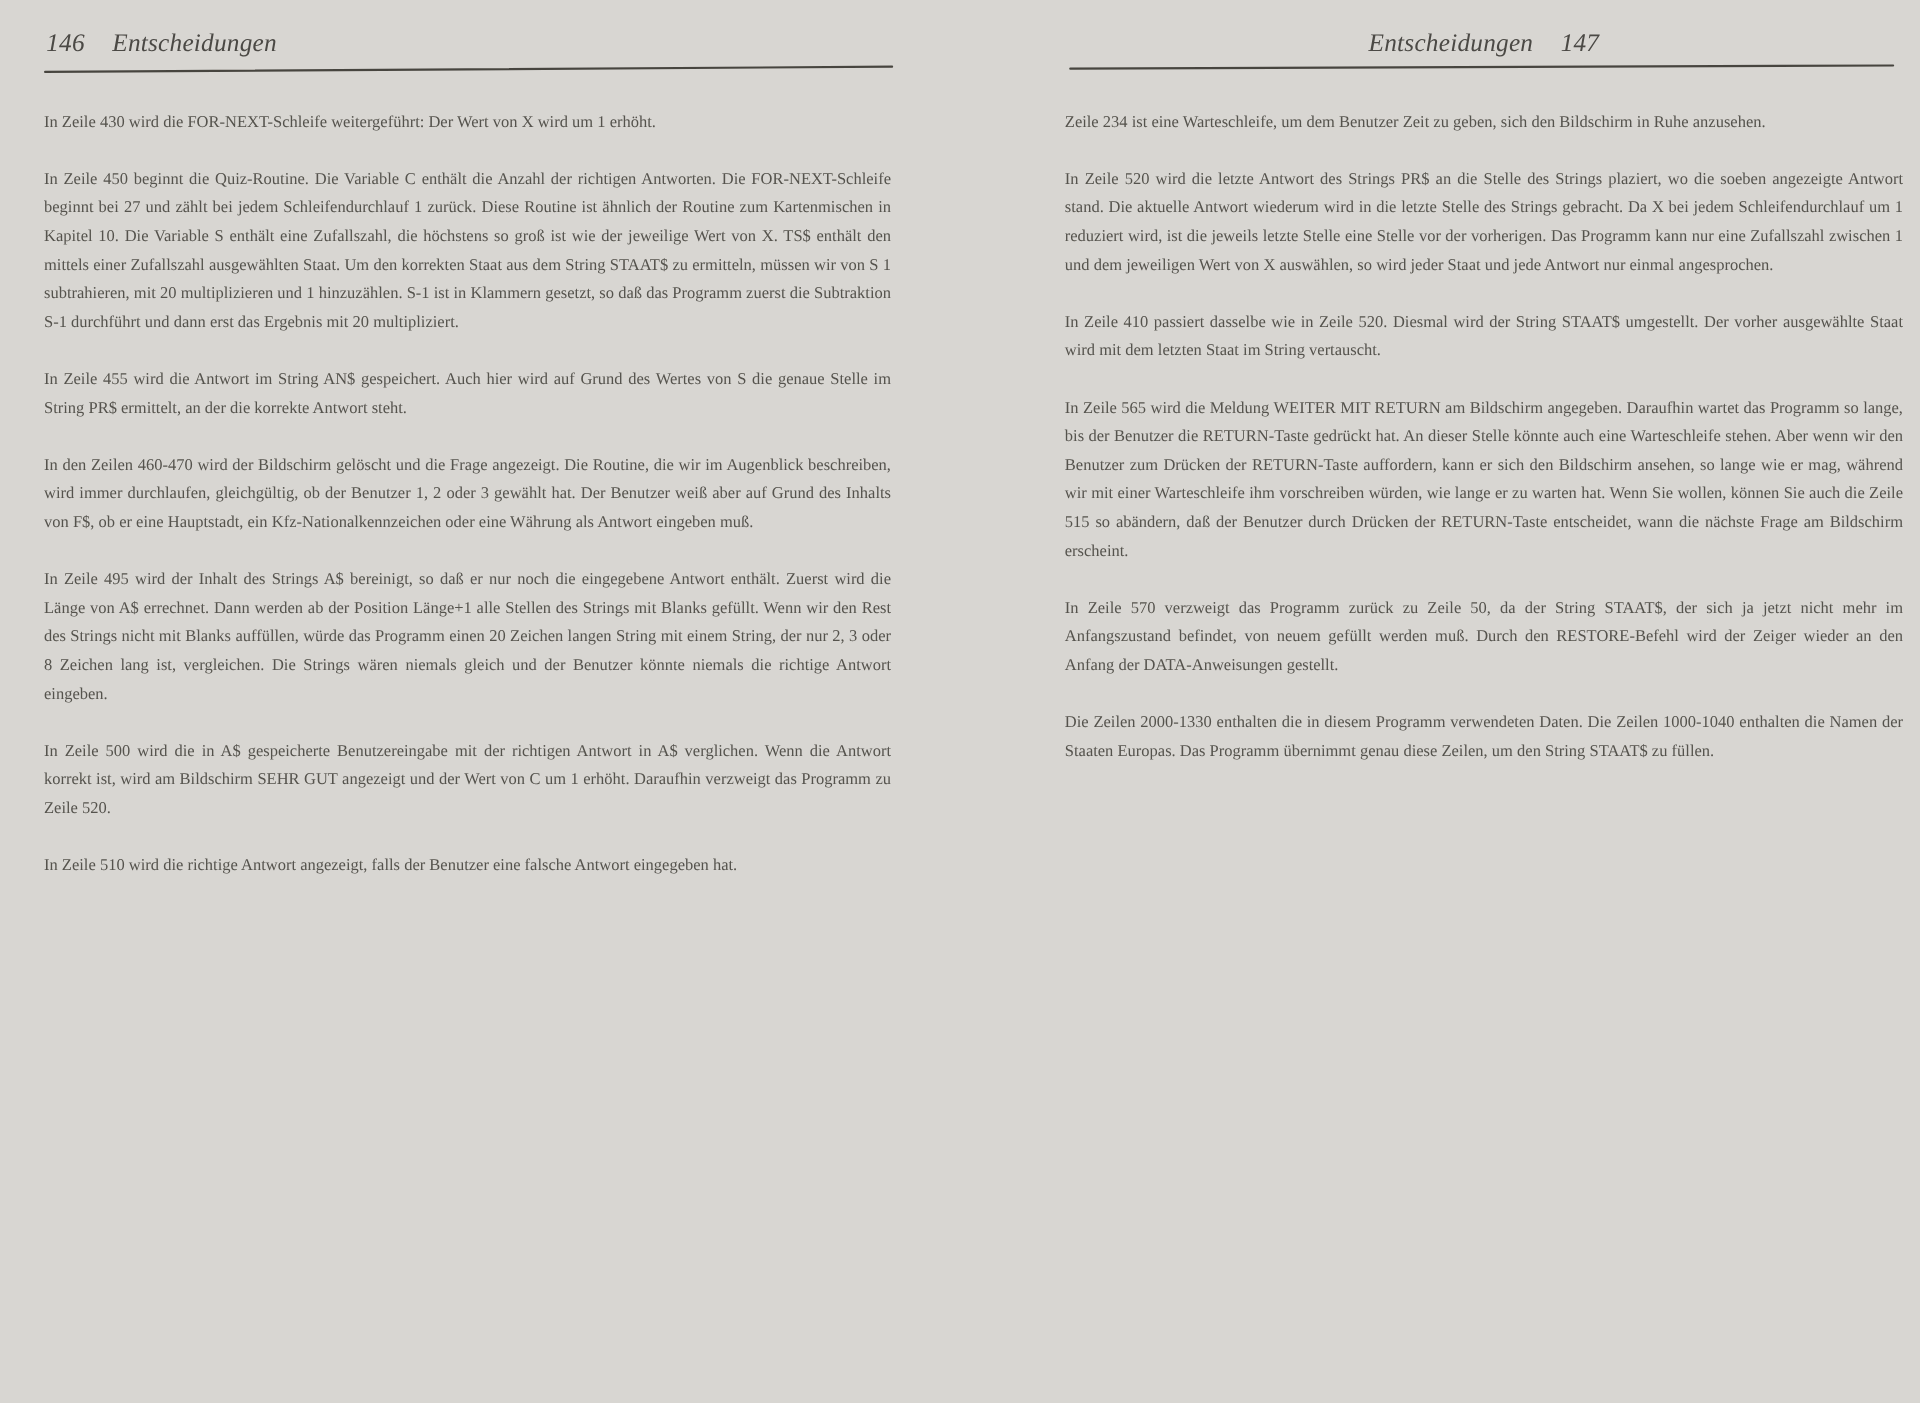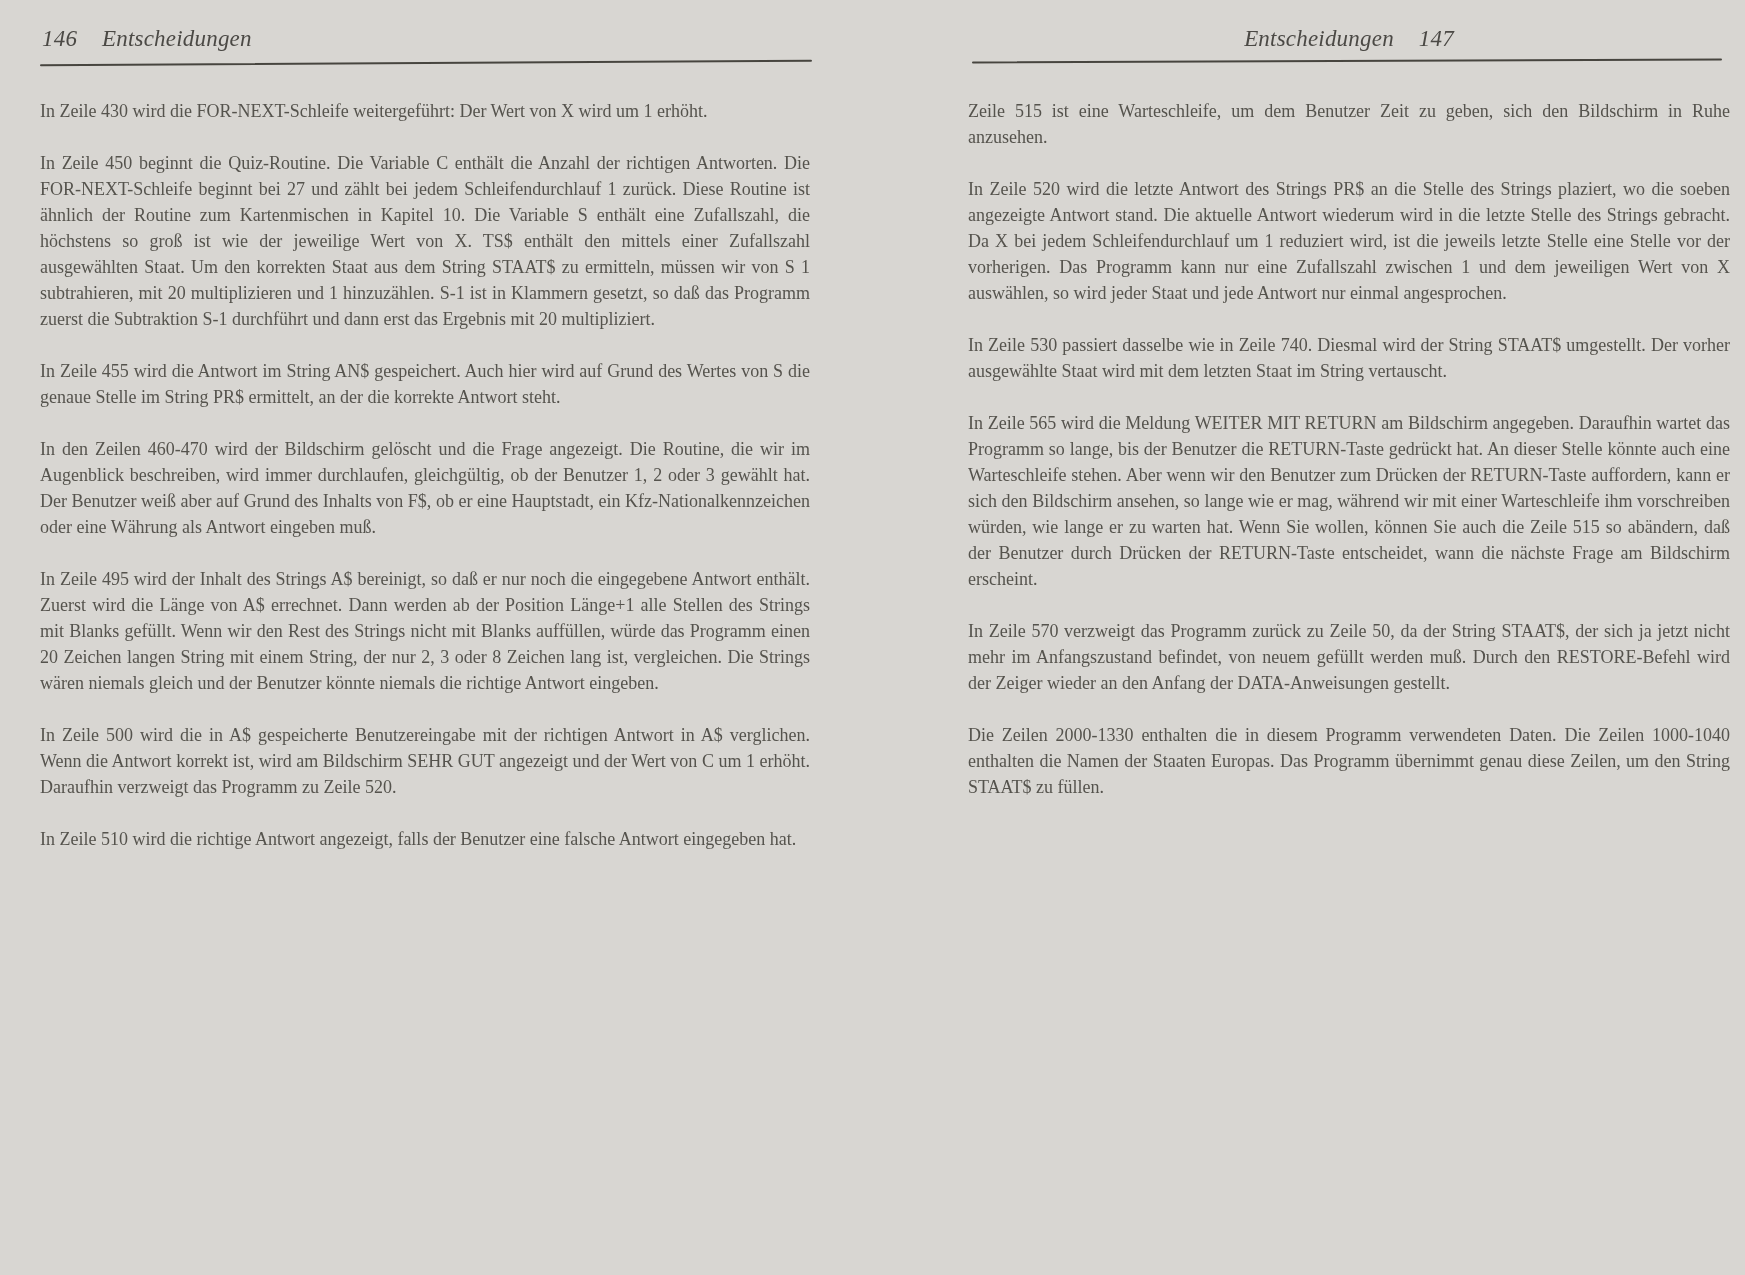--- a/index.html
+++ b/index.html
@@ -16,21 +16,21 @@
       linear-gradient(90deg,
         #e8e7e4 0px, #f0efec 22px, #f2f1ee 300px, #f1f0ed 560px,
         #ece availab 0, #ebe9e6 690px, #dddbd7 790px, #c6c4c0 840px,
         #9d9b97 860px, #8c8a86 872px, #aeaca8 886px, #d8d6d2 908px,
         #edebe7 932px, #f6f5f2 962px, #fbfaf8 1060px, #fefefd 1320px, #ffffff 1745px);
   }
   .page-text{position:absolute;color:#55534d;}
   .hdr{position:absolute;top:26px;font-style:italic;font-size:23px;color:#4b4945;letter-spacing:0.2px;white-space:nowrap;}
   .hdr .num{font-style:italic;}
   .rule{position:absolute;height:2.4px;background:#47453f;border-radius:2px;}
-  .col{position:absolute;top:98px;font-size:18px;line-height:26px;text-align:justify;}
+  .col{position:absolute;top:98px;font-size:15px;line-height:26px;text-align:justify;}
   .col p{margin:0 0 26px 0;}
   .col p:last-child{margin-bottom:0;}
   .ghost{position:absolute;background:rgba(148,145,137,0.22);filter:blur(1.5px);border-radius:2px;}
 </style>
 </head>
 <body>
 
 <div class="spread">
 
   <div class="hdr" style="left:42px;">
@@ -51,23 +51,23 @@
     <p>In Zeile 430 wird die FOR-NEXT-Schleife weitergeführt: Der Wert von X wird um 1 erhöht.</p>
     <p>In Zeile 450 beginnt die Quiz-Routine. Die Variable C enthält die Anzahl der richtigen Antworten. Die FOR-NEXT-Schleife beginnt bei 27 und zählt bei jedem Schleifendurchlauf 1 zurück. Diese Routine ist ähnlich der Routine zum Kartenmischen in Kapitel 10. Die Variable S enthält eine Zufallszahl, die höchstens so groß ist wie der jeweilige Wert von X. TS$ enthält den mittels einer Zufallszahl ausgewählten Staat. Um den korrekten Staat aus dem String STAAT$ zu ermitteln, müssen wir von S 1 subtrahieren, mit 20 multiplizieren und 1 hinzuzählen. S-1 ist in Klammern gesetzt, so daß das Programm zuerst die Subtraktion S-1 durchführt und dann erst das Ergebnis mit 20 multipliziert.</p>
     <p>In Zeile 455 wird die Antwort im String AN$ gespeichert. Auch hier wird auf Grund des Wertes von S die genaue Stelle im String PR$ ermittelt, an der die korrekte Antwort steht.</p>
     <p>In den Zeilen 460-470 wird der Bildschirm gelöscht und die Frage angezeigt. Die Routine, die wir im Augenblick beschreiben, wird immer durchlaufen, gleichgültig, ob der Benutzer 1, 2 oder 3 gewählt hat. Der Benutzer weiß aber auf Grund des Inhalts von F$, ob er eine Hauptstadt, ein Kfz-Nationalkennzeichen oder eine Währung als Antwort eingeben muß.</p>
     <p>In Zeile 495 wird der Inhalt des Strings A$ bereinigt, so daß er nur noch die eingegebene Antwort enthält. Zuerst wird die Länge von A$ errechnet. Dann werden ab der Position Länge+1 alle Stellen des Strings mit Blanks gefüllt. Wenn wir den Rest des Strings nicht mit Blanks auffüllen, würde das Programm einen 20 Zeichen langen String mit einem String, der nur 2, 3 oder 8 Zeichen lang ist, vergleichen. Die Strings wären niemals gleich und der Benutzer könnte niemals die richtige Antwort eingeben.</p>
     <p>In Zeile 500 wird die in A$ gespeicherte Benutzereingabe mit der richtigen Antwort in A$ verglichen. Wenn die Antwort korrekt ist, wird am Bildschirm SEHR GUT angezeigt und der Wert von C um 1 erhöht. Daraufhin verzweigt das Programm zu Zeile 520.</p>
     <p>In Zeile 510 wird die richtige Antwort angezeigt, falls der Benutzer eine falsche Antwort eingegeben hat.</p>
   </div>
 
   <div class="col page-text" style="left:968px;width:762px;">
-    <p>Zeile 515 ist eine Warteschleife, um dem Benutzer Zeit zu geben, sich den Bildschirm in Ruhe anzusehen.</p>
+    <p>Zeile 234 ist eine Warteschleife, um dem Benutzer Zeit zu geben, sich den Bildschirm in Ruhe anzusehen.</p>
     <p>In Zeile 520 wird die letzte Antwort des Strings PR$ an die Stelle des Strings plaziert, wo die soeben angezeigte Antwort stand. Die aktuelle Antwort wiederum wird in die letzte Stelle des Strings gebracht. Da X bei jedem Schleifendurchlauf um 1 reduziert wird, ist die jeweils letzte Stelle eine Stelle vor der vorherigen. Das Programm kann nur eine Zufallszahl zwischen 1 und dem jeweiligen Wert von X auswählen, so wird jeder Staat und jede Antwort nur einmal angesprochen.</p>
-    <p>In Zeile 530 passiert dasselbe wie in Zeile 740. Diesmal wird der String STAAT$ umgestellt. Der vorher ausgewählte Staat wird mit dem letzten Staat im String vertauscht.</p>
+    <p>In Zeile 410 passiert dasselbe wie in Zeile 520. Diesmal wird der String STAAT$ umgestellt. Der vorher ausgewählte Staat wird mit dem letzten Staat im String vertauscht.</p>
     <p>In Zeile 565 wird die Meldung WEITER MIT RETURN am Bildschirm angegeben. Daraufhin wartet das Programm so lange, bis der Benutzer die RETURN-Taste gedrückt hat. An dieser Stelle könnte auch eine Warteschleife stehen. Aber wenn wir den Benutzer zum Drücken der RETURN-Taste auffordern, kann er sich den Bildschirm ansehen, so lange wie er mag, während wir mit einer Warteschleife ihm vorschreiben würden, wie lange er zu warten hat. Wenn Sie wollen, können Sie auch die Zeile 515 so abändern, daß der Benutzer durch Drücken der RETURN-Taste entscheidet, wann die nächste Frage am Bildschirm erscheint.</p>
     <p>In Zeile 570 verzweigt das Programm zurück zu Zeile 50, da der String STAAT$, der sich ja jetzt nicht mehr im Anfangszustand befindet, von neuem gefüllt werden muß. Durch den RESTORE-Befehl wird der Zeiger wieder an den Anfang der DATA-Anweisungen gestellt.</p>
     <p>Die Zeilen 2000-1330 enthalten die in diesem Programm verwendeten Daten. Die Zeilen 1000-1040 enthalten die Namen der Staaten Europas. Das Programm übernimmt genau diese Zeilen, um den String STAAT$ zu füllen.</p>
   </div>
 
   <div class="ghost" style="left:974px;top:1118px;width:34px;height:13px;"></div>
   <div class="ghost" style="left:974px;top:1152px;width:26px;height:13px;"></div>
   <div class="ghost" style="left:974px;top:1186px;width:30px;height:13px;"></div>
   <div class="ghost" style="left:770px;top:1092px;width:28px;height:12px;opacity:0.7;"></div>
 

